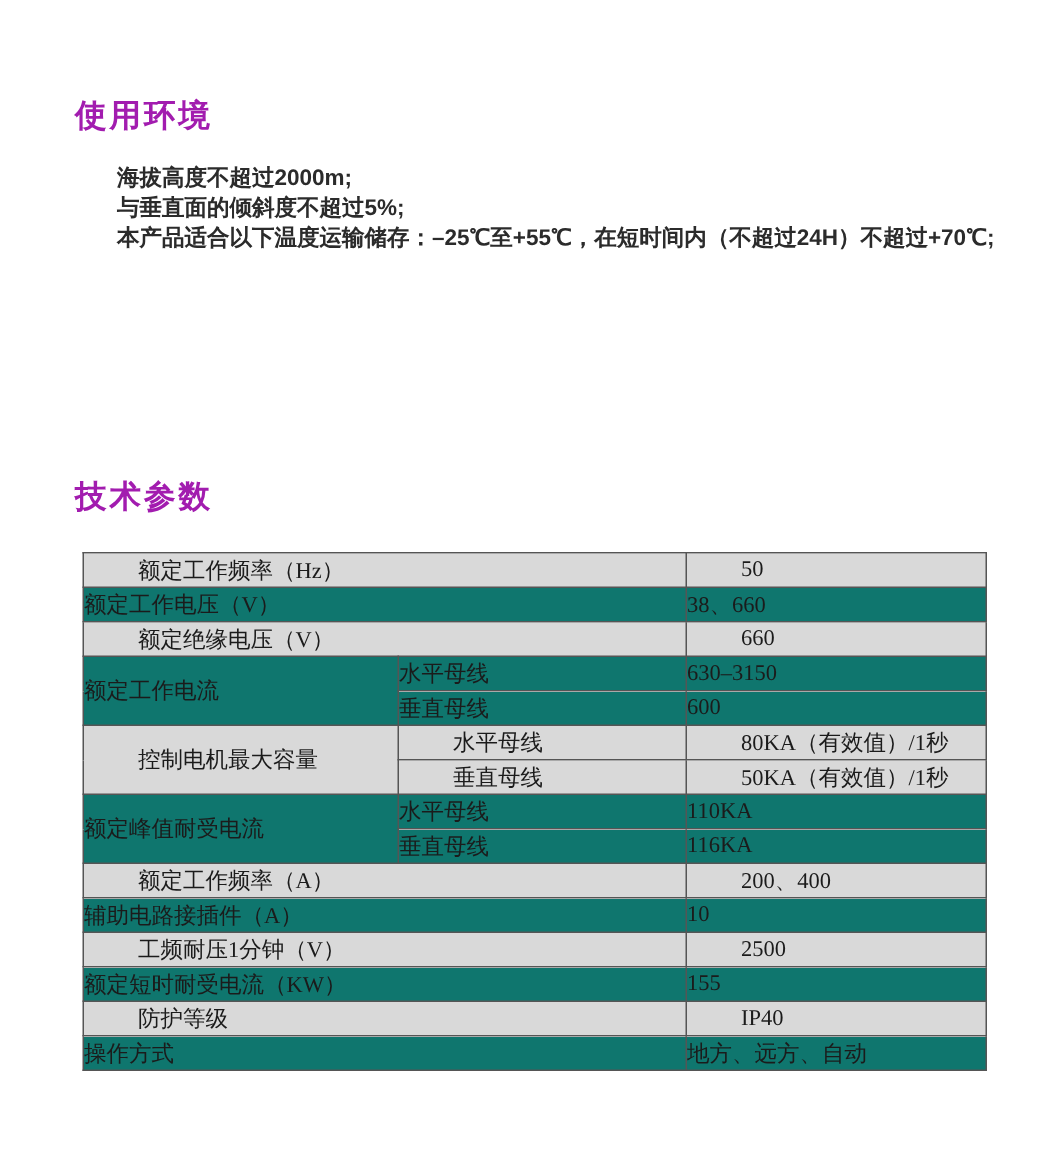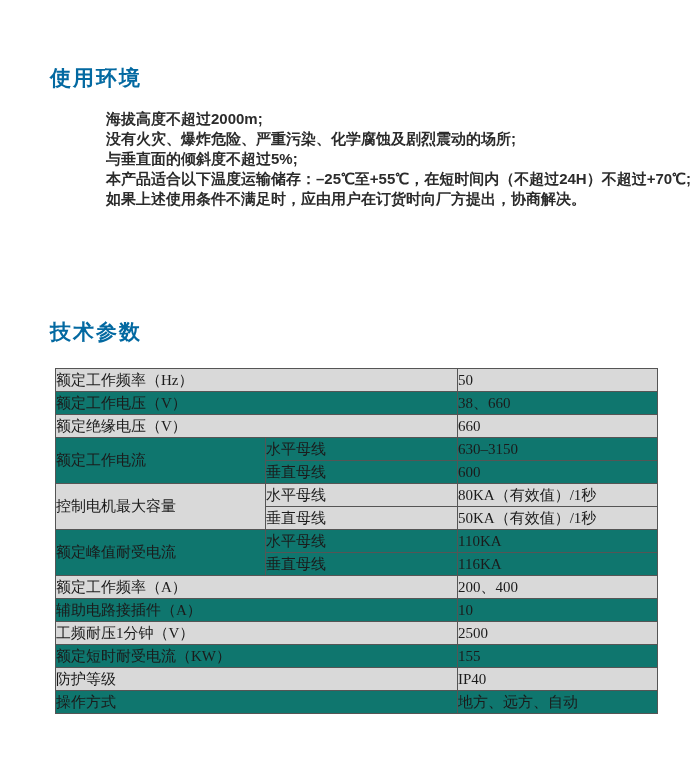--- a/index.html
+++ b/index.html
@@ -12,35 +12,34 @@
     position: relative;
     width: 700px; height: 766px;
     overflow: hidden;
     background: #ffffff;
   }
   .sec-title {
     position: absolute;
     left: 50px;
     font-size: 21px;
     font-weight: bold;
-    color: #0369a1;
+    color: #a21caf;
     letter-spacing: 2px;
     line-height: 1.1;
   }
   .sec-title.env { top: 66px; }
   .sec-title.param { top: 320px; }
   .paragraphs {
     position: absolute;
     left: 48px; top: 109px;
     width: 618px;
     font-size: 15px;
     font-weight: bold;
     line-height: 20px;
     color: #2b2b2b;
-    margin-left: 28px;
   }
   .paragraphs p { text-indent: 2em; }
   table.spec-table {
     position: absolute;
     left: 55px; top: 368px;
     width: 602px;
     border-collapse: collapse;
     table-layout: fixed;
     font-family: "Liberation Serif", serif;
     font-size: 15px;
@@ -48,39 +47,37 @@
   }
   table.spec-table td {
     border: 1px solid #555555;
     height: 23px;
     vertical-align: middle;
     padding: 0;
     background: #0f766e;
     overflow: hidden;
     white-space: nowrap;
   }
-  table.spec-table tr.shaded td { background: #d9d9d9; }
+  table.spec-table tr.shaded td { background: #d9d9d9; padding-left: 36px; }
   td.label-full  { padding-left: 115px; }
   td.label-group { padding-left: 23px; }
   td.label-sub   { padding-left: 23px; }
   td.value       { padding-left: 16px; }
 </style>
 </head>
 <body>
 
 <div class="page">
 
   <h2 class="sec-title env">使用环境</h2>
 
   <div class="paragraphs">
       <p>海拔高度不超过2000m;</p>
-      <p>没有火灾、爆炸危险、严重污染、化学腐蚀及剧烈震动的场所;</p>
       <p>与垂直面的倾斜度不超过5%;</p>
       <p>本产品适合以下温度运输储存：–25℃至+55℃，在短时间内（不超过24H）不超过+70℃;</p>
-      <p>如果上述使用条件不满足时，应由用户在订货时向厂方提出，协商解决。</p>
     </div>
 
   <h2 class="sec-title param">技术参数</h2>
 
   <table class="spec-table">
     <colgroup>
       <col style="width:210px">
       <col style="width:192px">
       <col style="width:200px">
     </colgroup>

